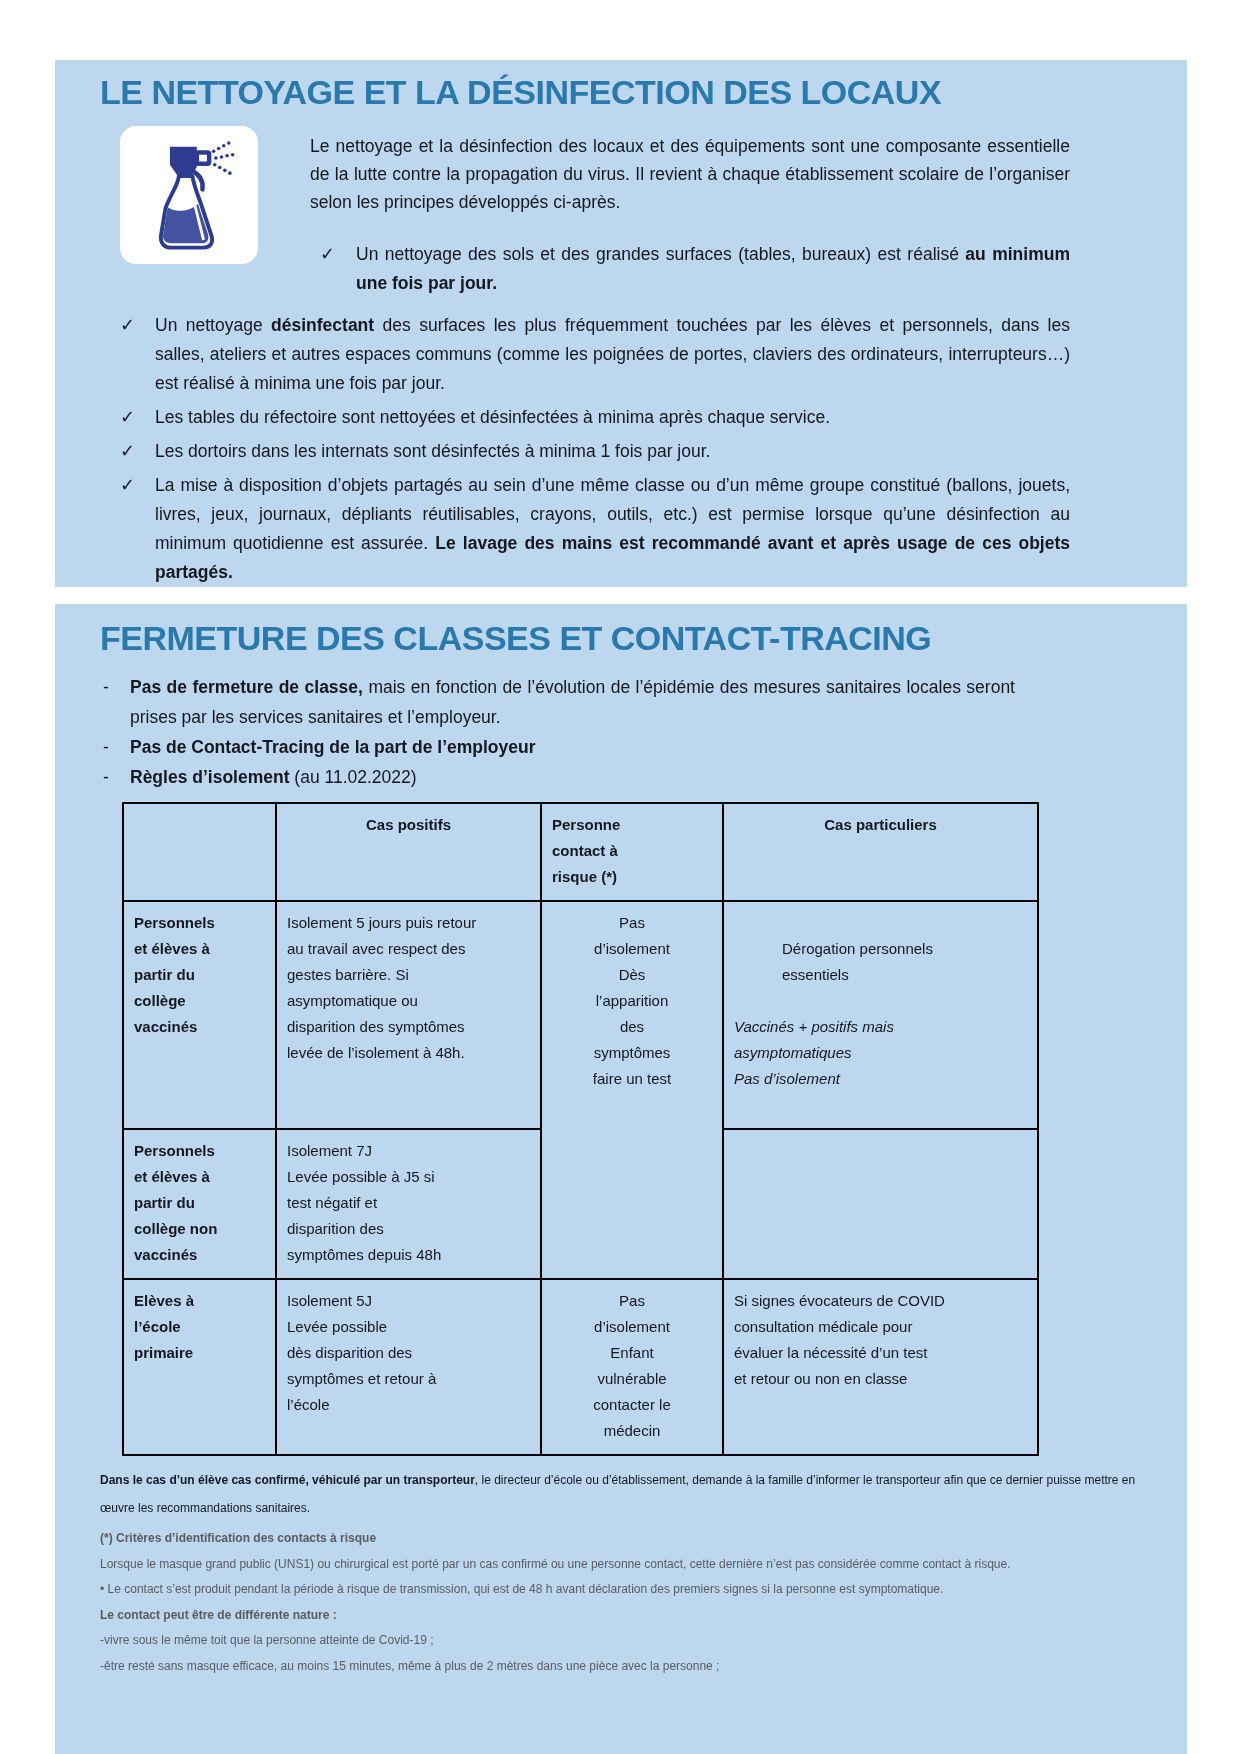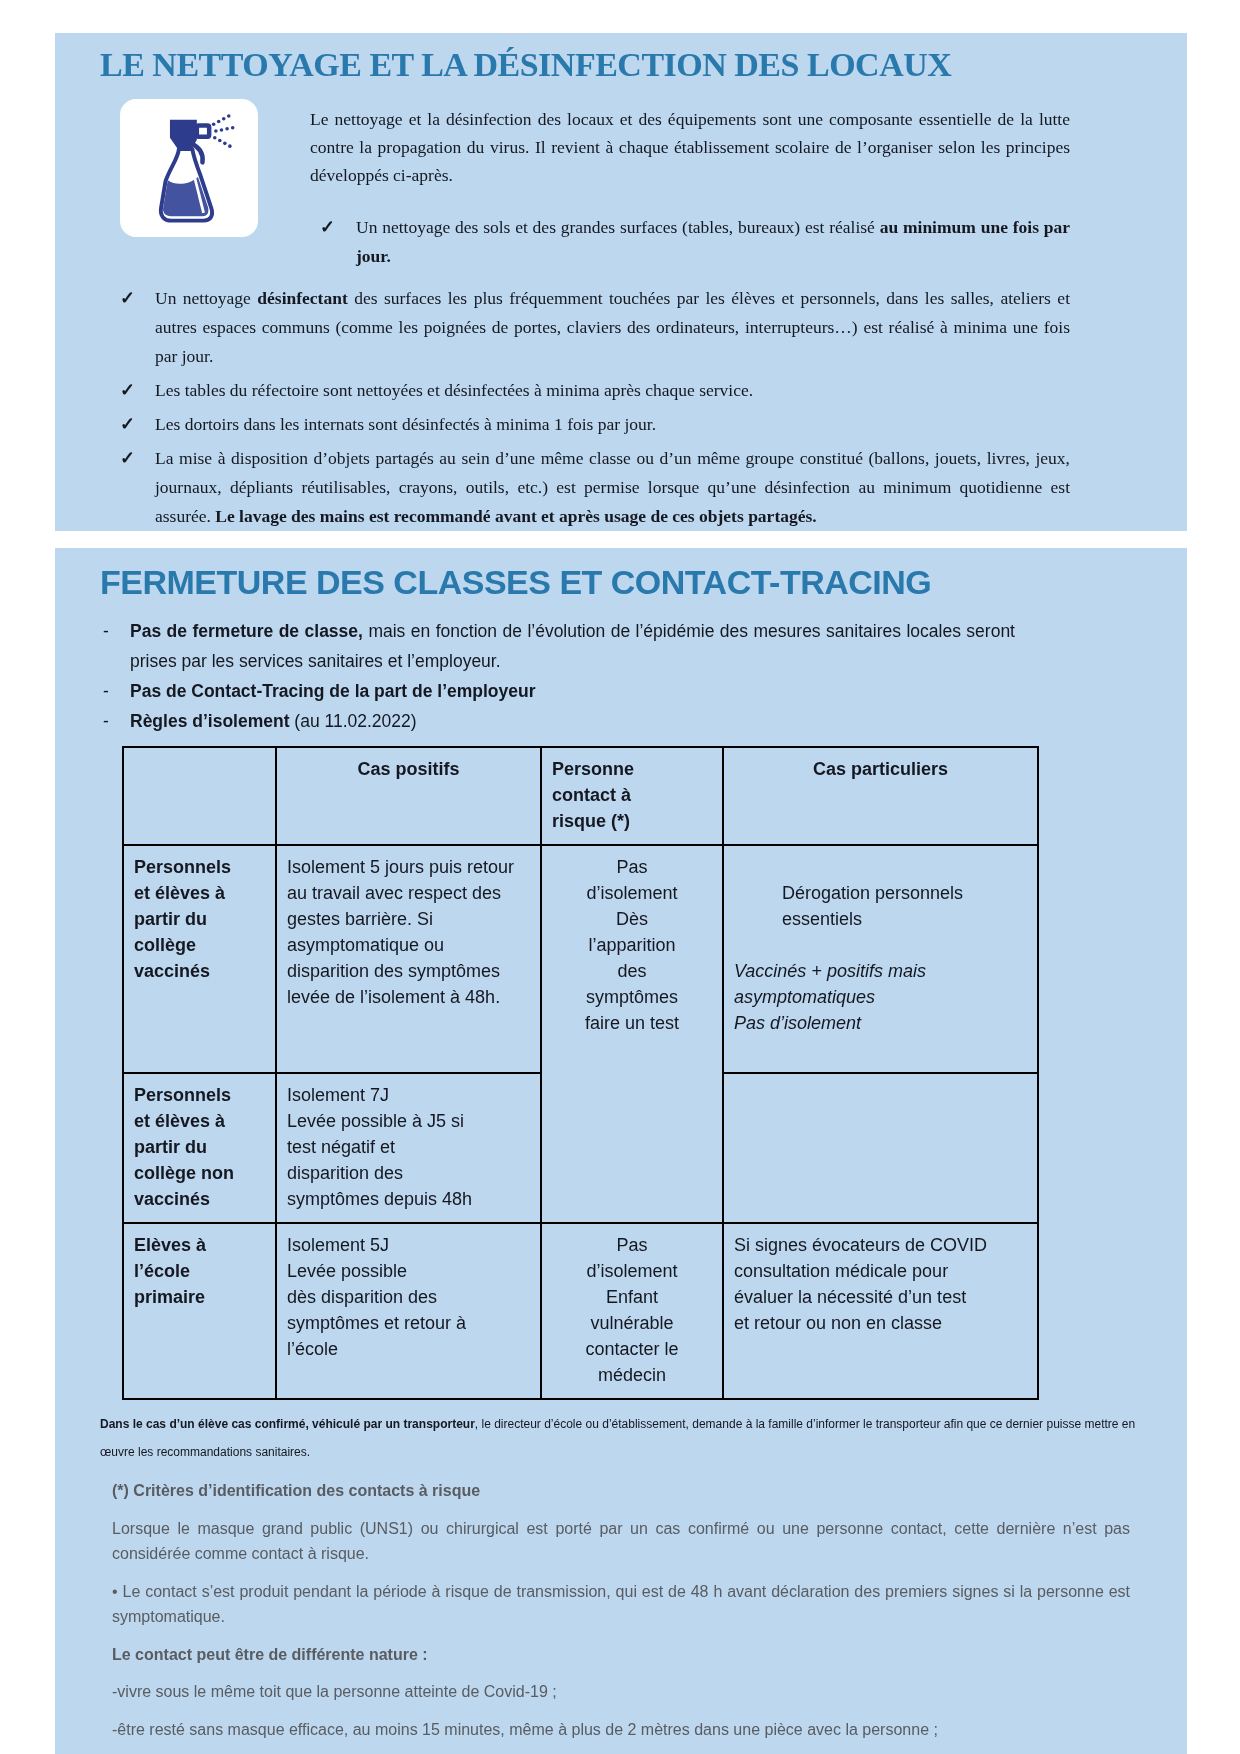--- a/index.html
+++ b/index.html
@@ -12,21 +12,21 @@
     font-family:"Liberation Sans","DejaVu Sans",sans-serif;
     color:#151821;
     overflow:hidden;
   }
   .panel{
     margin-left:55px;
     width:1132px;
     box-sizing:border-box;
     background:#bdd7ee;
   }
-  .panel-1{ margin-top:33px; padding:10px 0 0 0;font-family:Liberation Serif, serif; }
+  .panel-1{ margin-top:60px; padding:10px 0 0 0; }
   .panel-2{ margin-top:17px; padding:12px 0 20px 0; min-height:1174px; }
   h1.sec-title{
     margin:2px 0 0 45px;
     font-size:34px;
     line-height:40px;
     font-weight:700;
     letter-spacing:-0.5px;
     color:#2a79ad;
   }
   
@@ -71,41 +71,41 @@
   table.rules{
     margin:10px 0 0 67px;
     width:915px;
     border-collapse:collapse;
     table-layout:fixed;
     background:transparent;
   }
   table.rules td{
     border:2px solid #000000;
     padding:8px 10px 10px 10px;
-    font-size:18px;
+    font-size:15px;
     line-height:26px;
     vertical-align:top;
     white-space:pre-line;
     word-wrap:break-word;
   }
   td.th{ font-weight:700; text-align:center; padding-top:6px; }
   td.th-left{ text-align:left; padding-left:26px; }
   td.rowhead{ font-weight:700;border-radius:16px; }
   td.center{ text-align:center; }
   td.vmid{ vertical-align:middle; }
   .cell-italic{ font-style:italic; white-space:pre-line; }
   .cell-norm{ white-space:pre-line;margin-left:48px; }
   .after-table{
     margin:10px 0 0 45px;
     width:1042px;
     font-size:12px; line-height:28px;
   }
   
   .footnotes{ margin:4px 0 0 45px; width:1042px; color:#595c61; }
-  .fn{ margin:12px; font-size:16px; line-height:25.5px; font-weight:400; }
+  .fn{ margin:0; font-size:12px; line-height:25.5px; font-weight:400; }
   .fn-bold{ font-weight:700; }
   .fn-just{ text-align:justify; }
   
   .spray-svg{ width:112px; height:118px; }
 </style>
 </head>
 <body>
 
 <div class="page">
 

